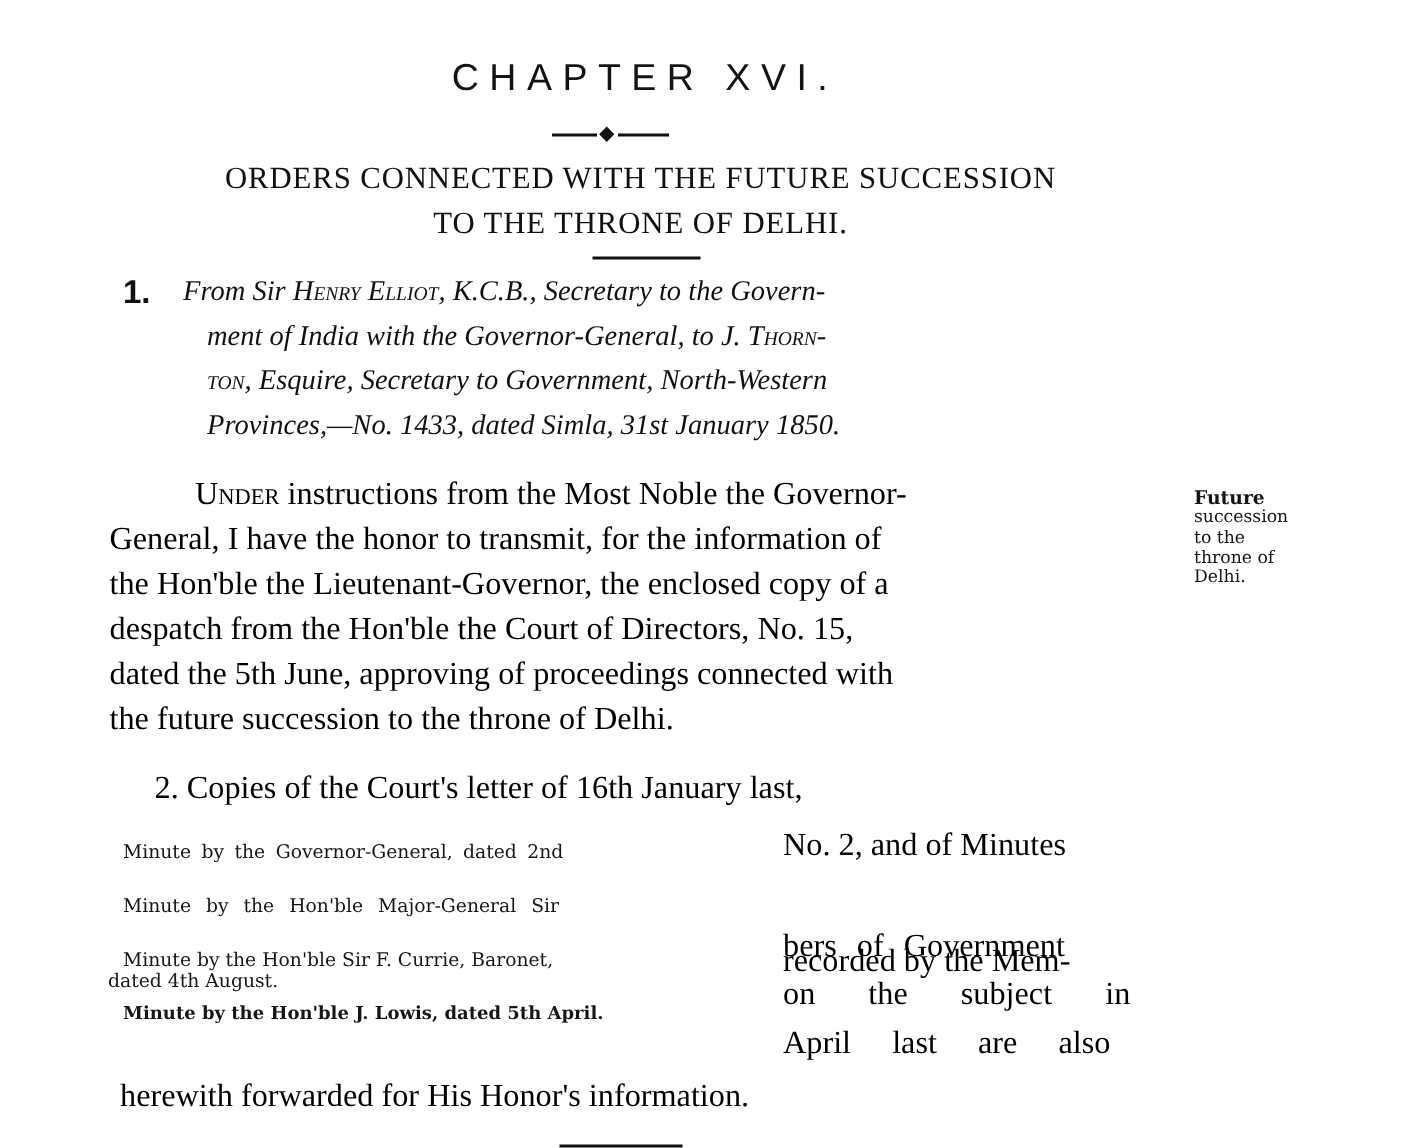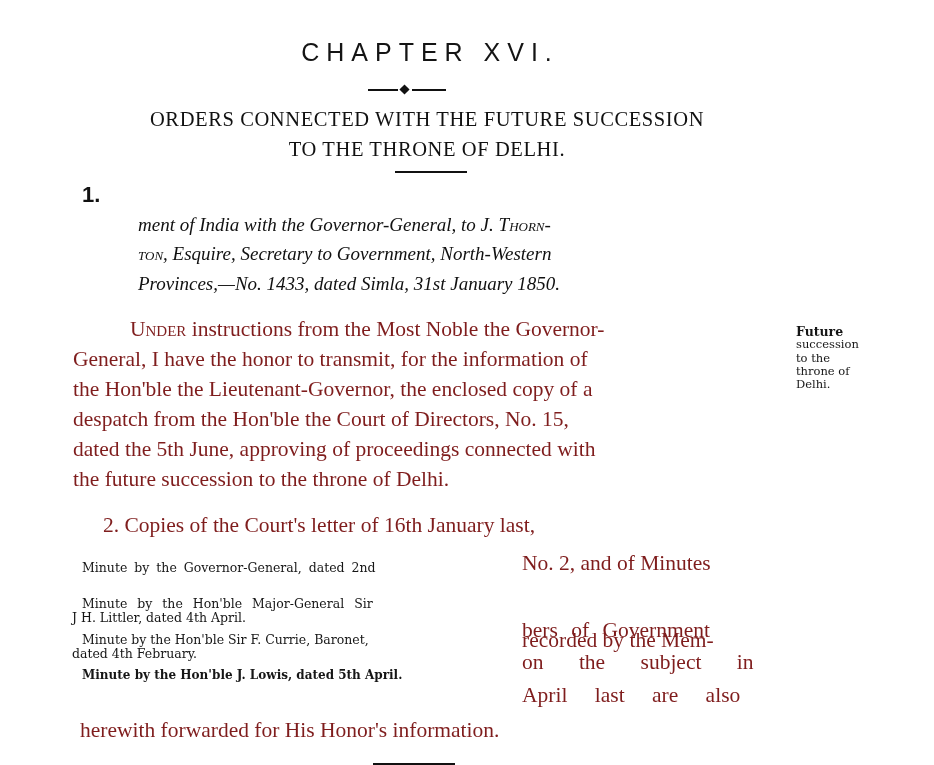--- a/index.html
+++ b/index.html
@@ -35,21 +35,21 @@
     .header-para .num {
       position: absolute; left: 0; top: 0;
       font-style: normal; font-weight: bold; font-size: 22px;
       font-family: "Liberation Sans", sans-serif;
     }
     .header-para .line { position: absolute; white-space: nowrap; }
     .sc { font-variant: small-caps; }
     .body-line {
       position: absolute; white-space: nowrap;
       font-family: "Liberation Serif", "DejaVu Serif", serif;
-      font-size: 21.5px; line-height: 30px; color: #7f1d1d;
+      font-size: 21.5px; line-height: 30px; color: #000000;
     }
     .margin-note {
       left: 796px; top: 325px; width: 100px;
       font-family: "DejaVu Serif", serif; font-size: 11.5px; line-height: 13.3px;
       color: #151515;
     }
     .margin-note div:first-child { font-size: 12.5px; font-weight: bold; }
     .side-note {
       position: absolute; left: 72px; width: 424px;
       font-family: "DejaVu Serif", serif; font-size: 12.5px; line-height: 13.5px;
@@ -68,20 +68,23 @@
   <div class="dia"></div>
   <div class="line l2"></div>
 </div>
 
 <div class="abs title t1">ORDERS CONNECTED WITH THE FUTURE SUCCESSION</div>
 <div class="abs title t2">TO THE THRONE OF DELHI.</div>
 <div class="abs rule-short"></div>
 
 <div class="abs header-para" style="height:120px;">
   <span class="num">1.</span>
+  <div class="line" style="left:40px;top:0;width:660px;">
+    <span>From Sir </span><span class="sc">Henry Elliot</span><span>, K.C.B., Secretary to the Govern-</span>
+  </div>
   <div class="line" style="left:56px;top:59px;">
     <span class="sc">ton</span><span>, Esquire, Secretary to Government, North-Western</span>
   </div>
   <div class="line" style="left:56px;top:30px;">
     <span>ment of India with the Governor-General, to J. </span><span class="sc">Thorn-</span>
   </div>
   <div class="line" style="left:56px;top:89px;">Provinces,—No. 1433, dated Simla, 31st January 1850.</div>
 </div>
 
 <div class="body-line" style="left:130px;top:314px;">
@@ -107,25 +110,24 @@
 <div class="body-line" style="left:522px;top:581px;margin-top:44px;">recorded by the Mem-</div>
 <div class="body-line" style="left:522px;top:615px;word-spacing:8px;">bers of Government</div>
 <div class="body-line" style="left:522px;top:647px;word-spacing:30px;text-align:right;">on the subject in</div>
 <div class="body-line" style="left:522px;top:680px;word-spacing:22px;">April last are also</div>
 
 <div class="side-note" style="top:561px;">
   <div class="ind" style="word-spacing:3px;">Minute by the Governor-General, dated 2nd</div>
 </div>
 <div class="side-note" style="top:597px;">
   <div class="ind" style="word-spacing:6px;">Minute by the Hon'ble Major-General Sir</div>
-  <div>J  H. Littler, dated 4th April.</div>
 </div>
 <div class="side-note" style="top:633px;">
   <div class="ind">Minute by the Hon'ble Sir F. Currie, Baronet,</div>
-  <div>dated 4th February.</div>
+  <div>dated 4th August.</div>
 </div>
 <div class="side-note" style="top:669px;font-weight:bold;font-size:12px;">
   <div class="ind">Minute by the Hon'ble J. Lowis, dated 5th April.</div>
 </div>
 
 <div class="body-line" style="left:80px;top:715px;">herewith forwarded for His Honor's information.</div>
 
 <div class="abs bottom-rule"></div>
 
 </body></html>

